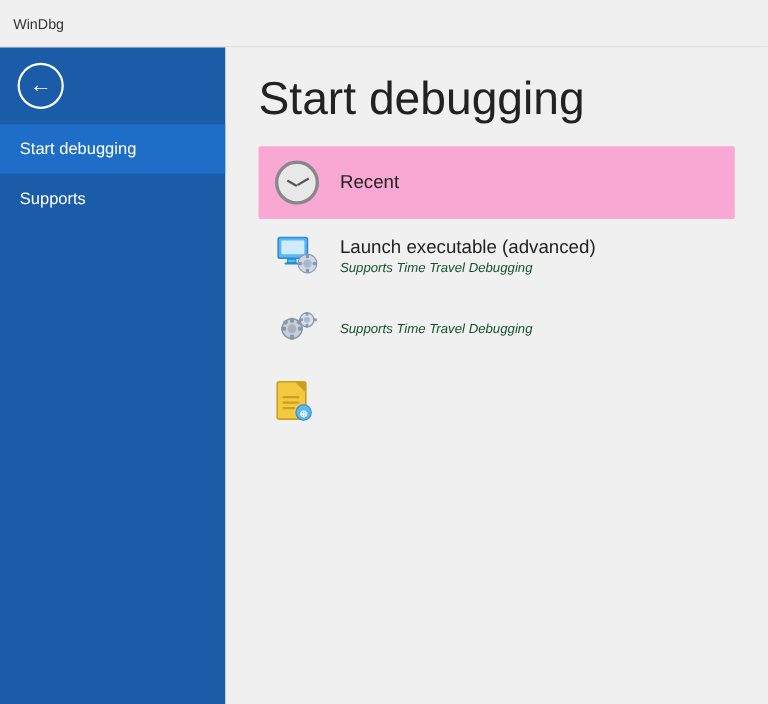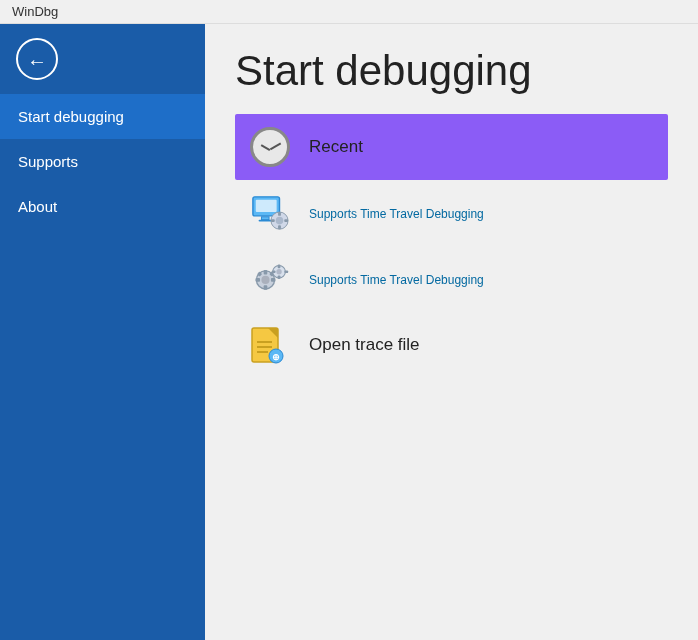--- a/index.html
+++ b/index.html
@@ -13,21 +13,21 @@
       background: #f0f0f0;
     }
 
     
     #titlebar {
       background: #f0f0f0;
       padding: 6px 12px;
       font-size: 13px;
       color: #333;
       border-bottom: 1px solid #ddd;
-      height: 24px;
+      height: 43px;
       display: flex;
       align-items: center;
       text-align: right;
     }
 
     
     #main {
       display: flex;
       flex: 1;
       overflow: hidden;
@@ -101,21 +101,21 @@
       display: flex;
       align-items: center;
       padding: 10px 12px;
       cursor: pointer;
       border-radius: 2px;
       gap: 16px;
       min-height: 56px;
     }
 
     .menu-item.selected {
-      background: #8b5cf6;
+      background: #f9a8d4;
       text-align: center;
     }
 
     .menu-icon {
       width: 46px;
       height: 46px;
       flex-shrink: 0;
       display: flex;
       align-items: center;
       justify-content: center;
@@ -127,22 +127,23 @@
     }
 
     .menu-label {
       font-size: 17px;
       color: #222;
       font-weight: 400;
     }
 
     .menu-sublabel {
       font-size: 12px;
-      color: #0369a1;
+      color: #14532d;
       margin-top: 1px;
+      font-style: italic;
     }
 
     
     .clock-icon {
       width: 40px;
       height: 40px;
       border-radius: 50%;
       border: 3px solid #888;
       background: #e8e8e8;
       position: relative;
@@ -200,21 +201,20 @@
   <div id="sidebar">
     <div id="back-button-container">
       <button class="back-btn" title="Back">
         ←
       </button>
     </div>
 
     <div id="sidebar-items">
         <div class="sidebar-item active">Start debugging</div>
         <div class="sidebar-item">Supports</div>
-        <div class="sidebar-item">About</div>
       </div>
   </div>
 
   <div id="content">
     <h1 id="page-heading">Start debugging</h1>
     <div class="menu-list" id="menu-list">
         <div class="menu-item selected">
       <div class="menu-icon">
             <div class="clock-icon">
       <div class="clock-face">
@@ -238,20 +238,21 @@
 
       <circle cx="30" cy="28" r="9" fill="#d0d8e8" stroke="#8899aa" stroke-width="1"></circle>
       <circle cx="30" cy="28" r="4" fill="#aab8cc"></circle>
       <rect x="28.5" y="19" width="3" height="4" rx="1" fill="#8899aa"></rect>
       <rect x="28.5" y="33" width="3" height="4" rx="1" fill="#8899aa"></rect>
       <rect x="21" y="26.5" width="4" height="3" rx="1" fill="#8899aa"></rect>
       <rect x="35" y="26.5" width="4" height="3" rx="1" fill="#8899aa"></rect>
     </svg>
           </div>
       <div class="menu-text">
+        <span class="menu-label">Launch executable (advanced)</span>
         <span class="menu-sublabel">Supports Time Travel Debugging</span>
       </div>
     </div>
         <div class="menu-item">
       <div class="menu-icon">
             <svg class="gear-icon-svg" viewBox="0 0 42 42" xmlns="http://www.w3.org/2000/svg">
 
       <circle cx="16" cy="22" r="10" fill="#c8d0dc" stroke="#8899aa" stroke-width="1.5"></circle>
       <circle cx="16" cy="22" r="4.5" fill="#aab0bc"></circle>
       <rect x="14" y="11" width="4" height="5" rx="1" fill="#8899aa"></rect>
@@ -278,21 +279,17 @@
             <svg width="40" height="46" viewBox="0 0 40 46" xmlns="http://www.w3.org/2000/svg">
       <rect x="2" y="6" width="26" height="34" rx="2" fill="#f5c842" stroke="#c9a020" stroke-width="1.5"></rect>
       <polygon points="18,6 28,6 28,16" fill="#c9a020"></polygon>
       <line x1="7" y1="20" x2="22" y2="20" stroke="#c9a020" stroke-width="2"></line>
       <line x1="7" y1="25" x2="22" y2="25" stroke="#c9a020" stroke-width="2"></line>
       <line x1="7" y1="30" x2="18" y2="30" stroke="#c9a020" stroke-width="2"></line>
       <circle cx="26" cy="34" r="7" fill="#5bb8f5" stroke="#2a8ad4" stroke-width="1"></circle>
       <text x="26" y="38" text-anchor="middle" font-size="9" fill="#fff" font-weight="bold">⊕</text>
     </svg>
           </div>
-      <div class="menu-text">
-        <span class="menu-label">Open trace file</span>
-
-      </div>
     </div>
       </div>
   </div>
 
 </div>
 
 </body></html>

